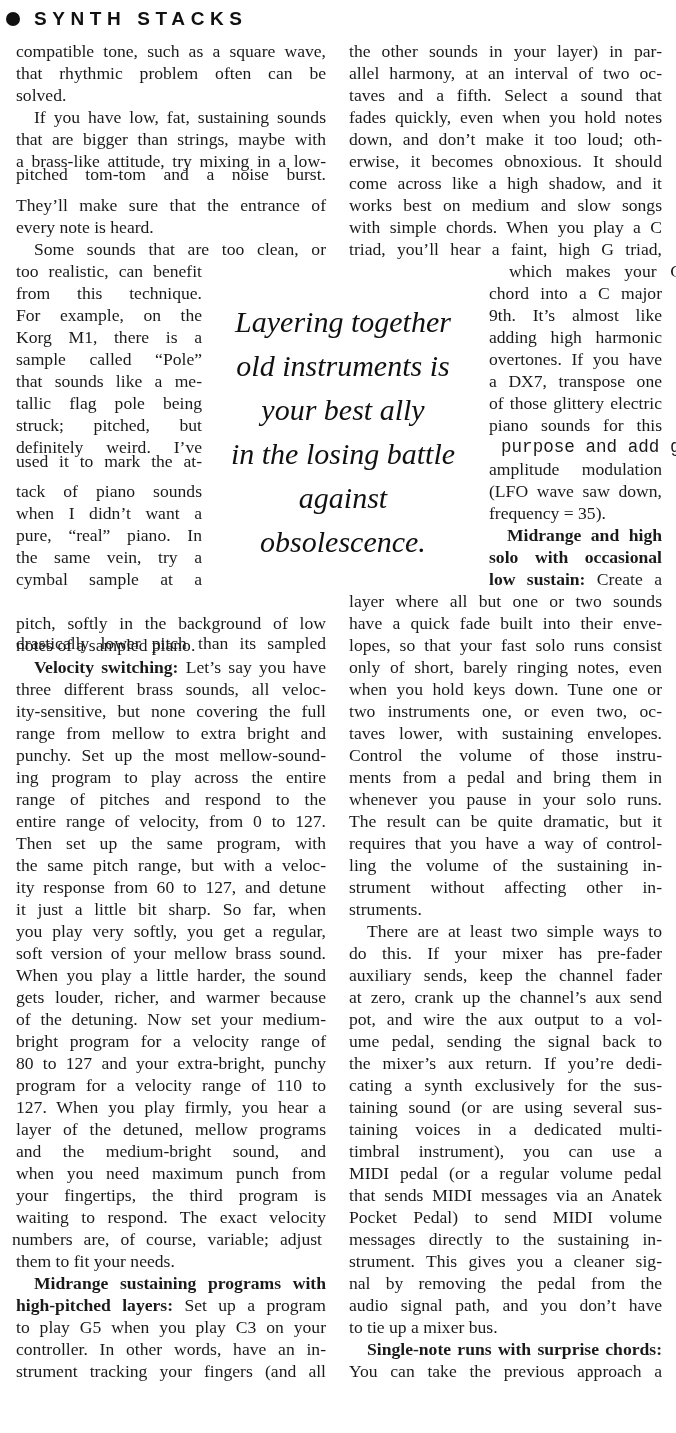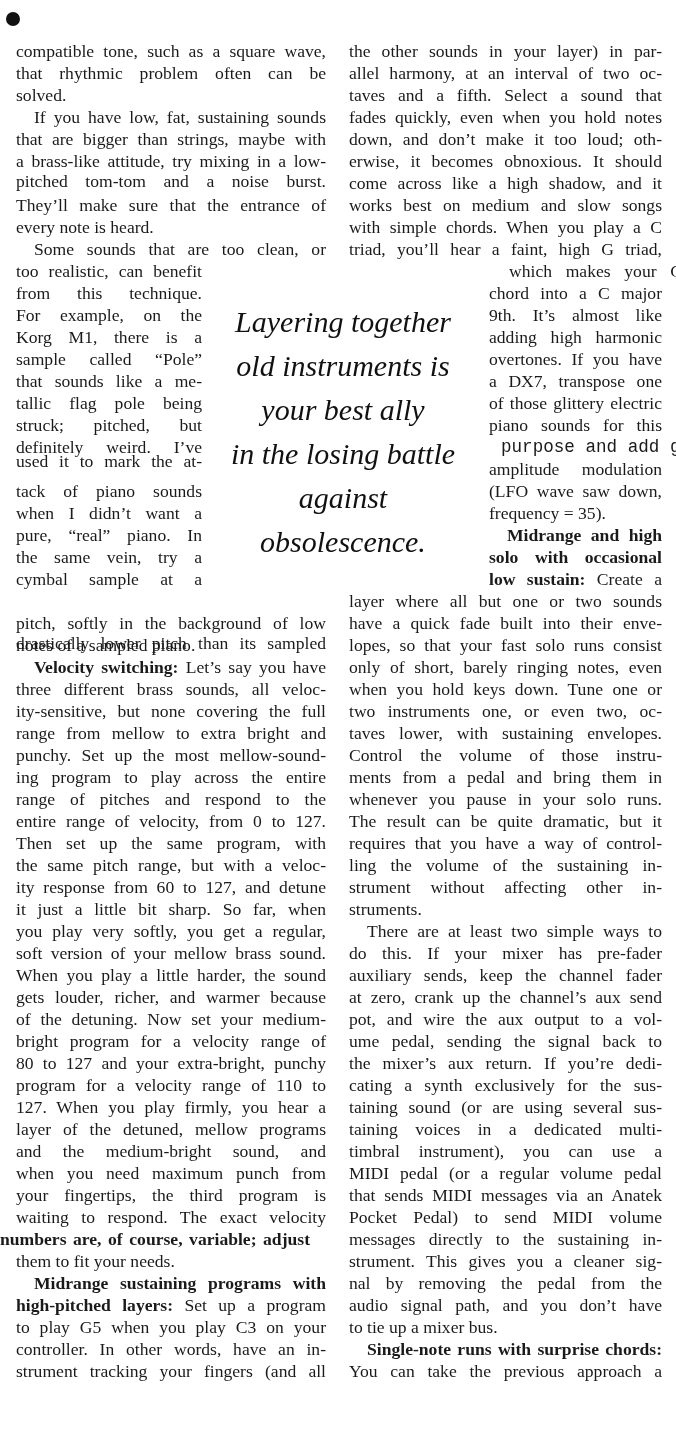--- a/index.html
+++ b/index.html
@@ -10,30 +10,31 @@
   .line { position:absolute; font-family:"Liberation Serif", serif; font-size:17.6px; line-height:22px; height:22px; white-space:nowrap; text-align:justify; text-align-last:justify; color:#1a1a1a; }
   .line.last { text-align-last:left; }
   .line b { font-weight:bold; }
   .quote-line { position:absolute; left:222px; width:242px; text-align:center; font-family:"Liberation Serif", serif; font-style:italic; font-size:30px; line-height:44px; color:#111; white-space:nowrap; }
 </style>
 </head>
 <body>
 
 <div class="header">
   <span class="bullet"></span>
+  <span class="header-title">SYNTH STACKS</span>
 </div>
 
 <div id="left-col">
     <div class="line" style="left: 16px; width: 310px; top: 40px;"><span>compatible tone, such as a square wave,</span></div>
     <div class="line" style="left: 16px; width: 310px; top: 62px;"><span>that rhythmic problem often can be</span></div>
     <div class="line last" style="left: 16px; width: 310px; top: 84px;"><span>solved.</span></div>
     <div class="line" style="left: 34px; width: 292px; top: 106px;"><span>If you have low, fat, sustaining sounds</span></div>
     <div class="line" style="left: 16px; width: 310px; top: 128px;"><span>that are bigger than strings, maybe with</span></div>
     <div class="line" style="left: 16px; width: 310px; top: 150px;"><span>a brass-like attitude, try mixing in a low-</span></div>
-    <div class="line" style="left: 16px; width: 310px; top: 170px;"><span>pitched tom-tom and a noise burst.</span></div>
+    <div class="line" style="left: 16px; width: 310px; top: 163px;"><span>pitched tom-tom and a noise burst.</span></div>
     <div class="line" style="left: 16px; width: 310px; top: 194px;"><span>They’ll make sure that the entrance of</span></div>
     <div class="line last" style="left: 16px; width: 310px; top: 216px;"><span>every note is heard.</span></div>
     <div class="line" style="left: 34px; width: 292px; top: 238px;"><span>Some sounds that are too clean, or</span></div>
     <div class="line" style="left: 16px; width: 186px; top: 260px;"><span>too realistic, can benefit</span></div>
     <div class="line" style="left: 16px; width: 186px; top: 282px;"><span>from this technique.</span></div>
     <div class="line" style="left: 16px; width: 186px; top: 304px;"><span>For example, on the</span></div>
     <div class="line" style="left: 16px; width: 186px; top: 326px;"><span>Korg M1, there is a</span></div>
     <div class="line" style="left: 16px; width: 186px; top: 348px;"><span>sample called “Pole”</span></div>
     <div class="line" style="left: 16px; width: 186px; top: 370px;"><span>that sounds like a me-</span></div>
     <div class="line" style="left: 16px; width: 186px; top: 392px;"><span>tallic flag pole being</span></div>
@@ -67,21 +68,21 @@
     <div class="line" style="left: 16px; width: 310px; top: 1008px;"><span>of the detuning. Now set your medium-</span></div>
     <div class="line" style="left: 16px; width: 310px; top: 1030px;"><span>bright program for a velocity range of</span></div>
     <div class="line" style="left: 16px; width: 310px; top: 1052px;"><span>80 to 127 and your extra-bright, punchy</span></div>
     <div class="line" style="left: 16px; width: 310px; top: 1074px;"><span>program for a velocity range of 110 to</span></div>
     <div class="line" style="left: 16px; width: 310px; top: 1096px;"><span>127. When you play firmly, you hear a</span></div>
     <div class="line" style="left: 16px; width: 310px; top: 1118px;"><span>layer of the detuned, mellow programs</span></div>
     <div class="line" style="left: 16px; width: 310px; top: 1140px;"><span>and the medium-bright sound, and</span></div>
     <div class="line" style="left: 16px; width: 310px; top: 1162px;"><span>when you need maximum punch from</span></div>
     <div class="line" style="left: 16px; width: 310px; top: 1184px;"><span>your fingertips, the third program is</span></div>
     <div class="line" style="left: 16px; width: 310px; top: 1206px;"><span>waiting to respond. The exact velocity</span></div>
-    <div class="line" style="left: 0; width: 310px; top: 1228px; font-weight: bold;"><span>numbers are, of course, variable; adjust</span></div>
+    <div class="line" style="left: 12px; width: 310px; top: 1228px;"><span>numbers are, of course, variable; adjust</span></div>
     <div class="line last" style="left: 16px; width: 310px; top: 1250px;"><span>them to fit your needs.</span></div>
     <div class="line" style="left: 34px; width: 292px; top: 1272px;"><b>Midrange sustaining programs with</b></div>
     <div class="line" style="left: 16px; width: 310px; top: 1294px;"><b>high-pitched layers:</b><span> Set up a program</span></div>
     <div class="line" style="left: 16px; width: 310px; top: 1316px;"><span>to play G5 when you play C3 on your</span></div>
     <div class="line" style="left: 16px; width: 310px; top: 1338px;"><span>controller. In other words, have an in-</span></div>
     <div class="line" style="left: 16px; width: 310px; top: 1360px;"><span>strument tracking your fingers (and all</span></div>
   </div>
 <div id="right-col">
     <div class="line" style="left: 349px; width: 313px; top: 40px;"><span>the other sounds in your layer) in par-</span></div>
     <div class="line" style="left: 349px; width: 313px; top: 62px;"><span>allel harmony, at an interval of two oc-</span></div>

